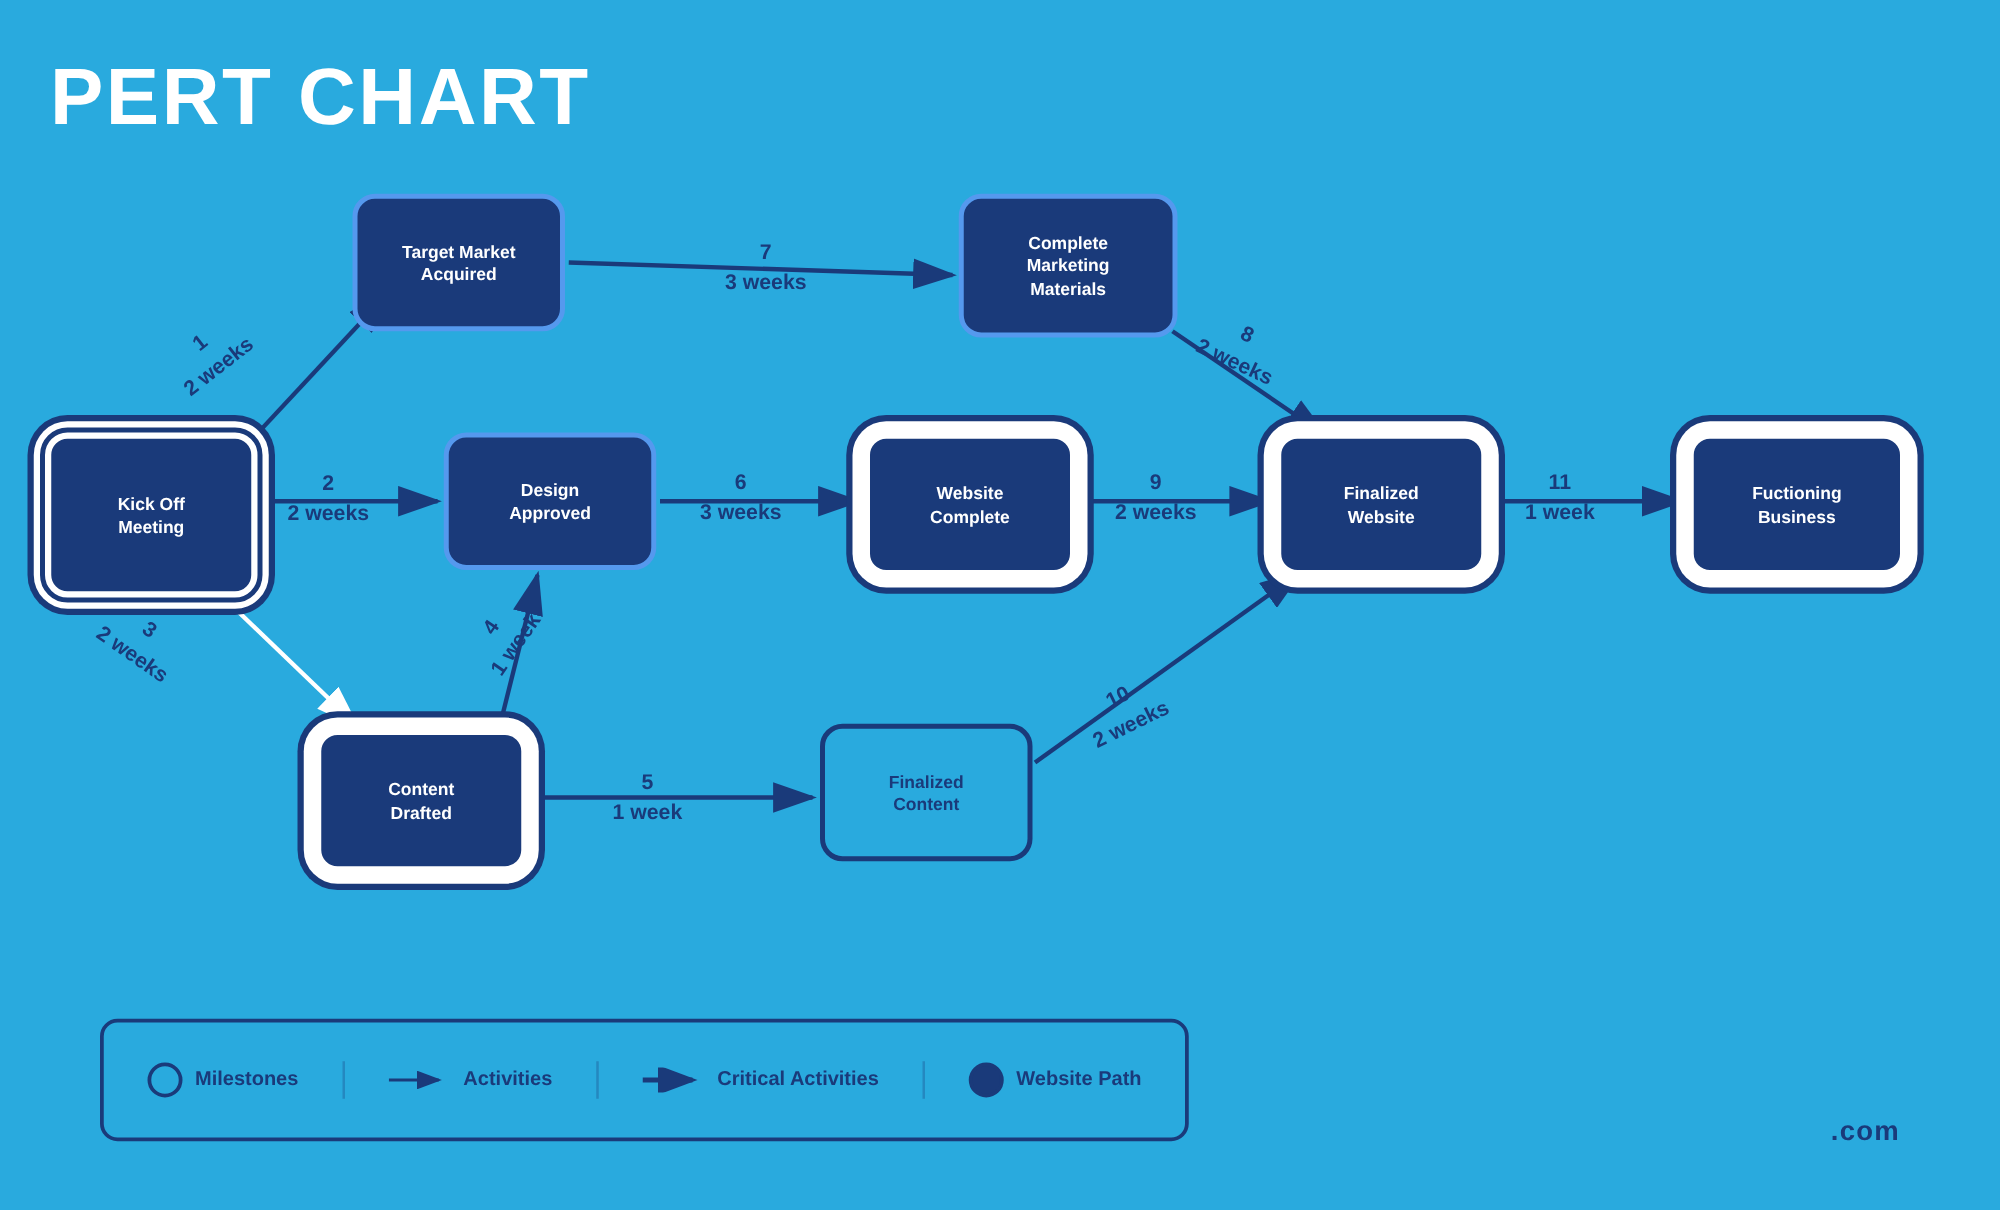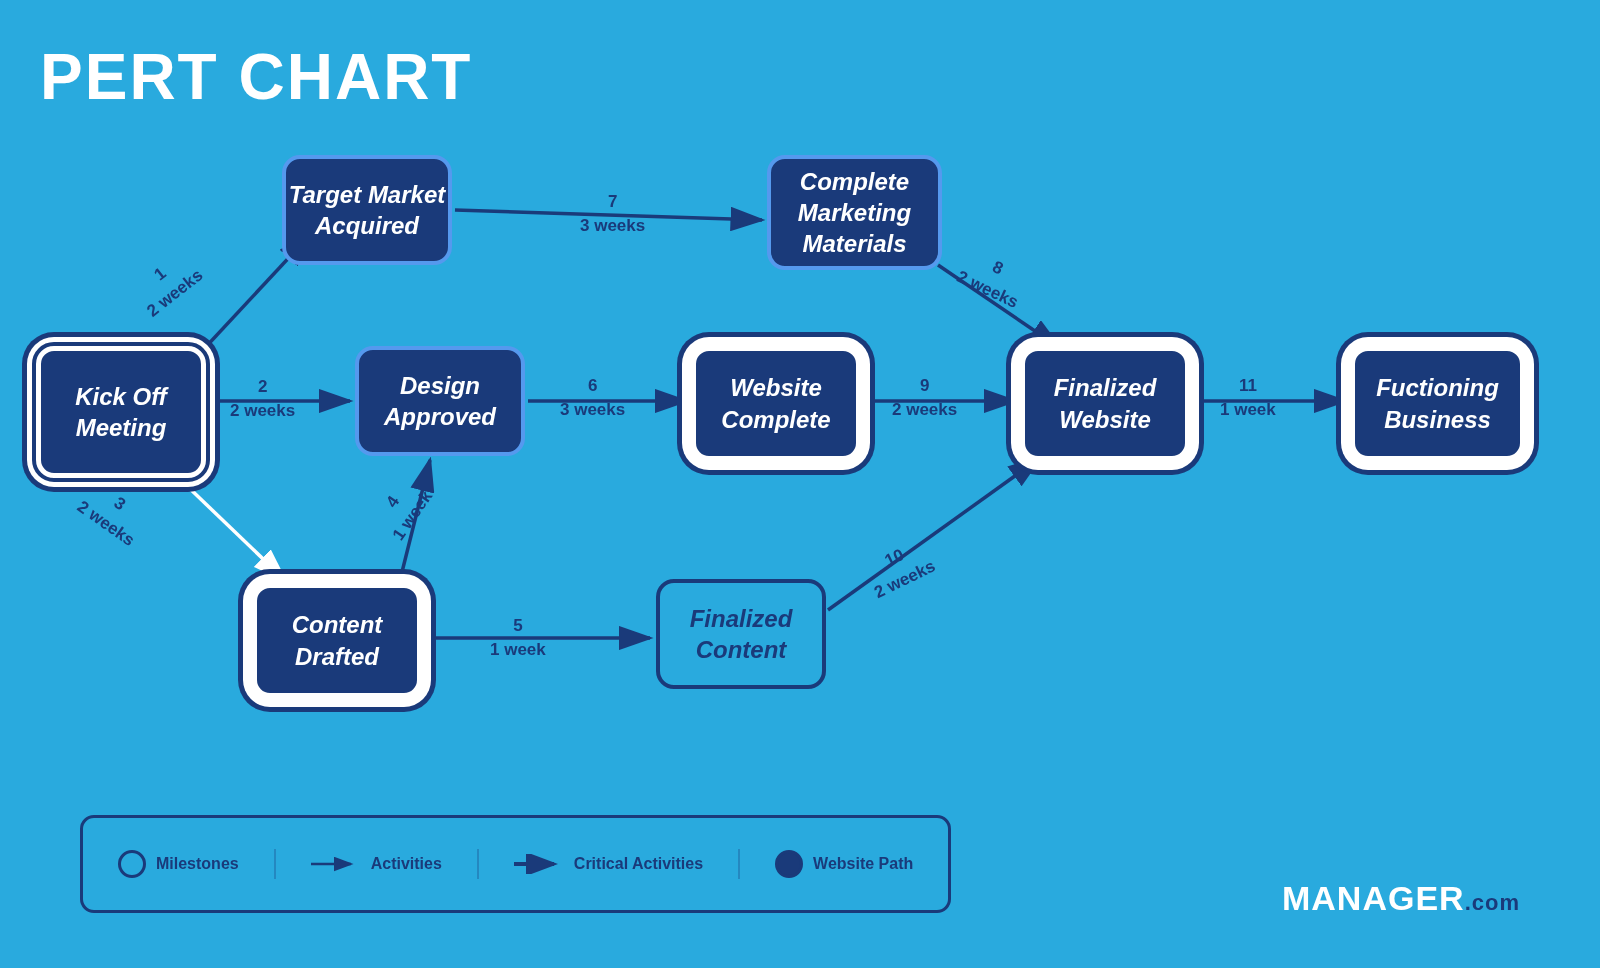--- a/index.html
+++ b/index.html
@@ -24,23 +24,22 @@
 
     
     .node {
       position: absolute;
       border-radius: 18px;
       display: flex;
       align-items: center;
       justify-content: center;
       text-align: center;
       font-weight: 800;
-      font-size: 24px;
+      font-size: 14px;
       line-height: 1.3;
-      font-style: italic;
     }
 
     .node-dark {
       background-color: #1a3a7a;
       color: white;
       border: 4px solid #5599ee;
       width: 170px;
       height: 110px;
     }
 
@@ -308,15 +307,14 @@
 
   <div class="legend-divider"></div>
 
   <div class="legend-item">
     <div class="legend-circle-filled"></div>
     <span>Website Path</span>
   </div>
 </div>
 
 <div style="position:absolute; bottom:50px; right:80px; font-size:34px; font-weight:900; letter-spacing:1px; display:flex; align-items:baseline; gap:0;">
-    <span style="color:white;">MANAGER</span>
     <span style="color:#1a3a7a; font-size:22px;">.com</span>
 </div>
 
 </body></html>

